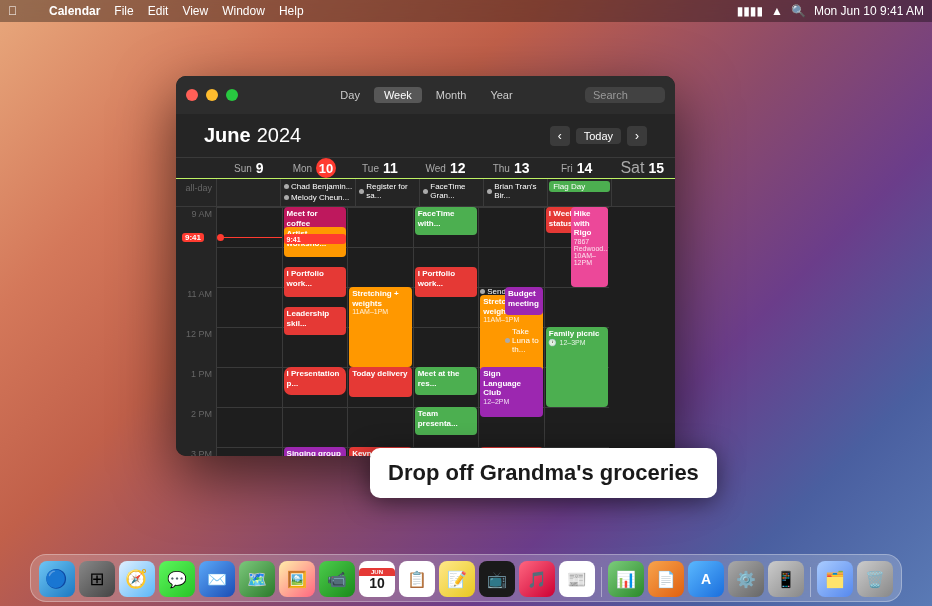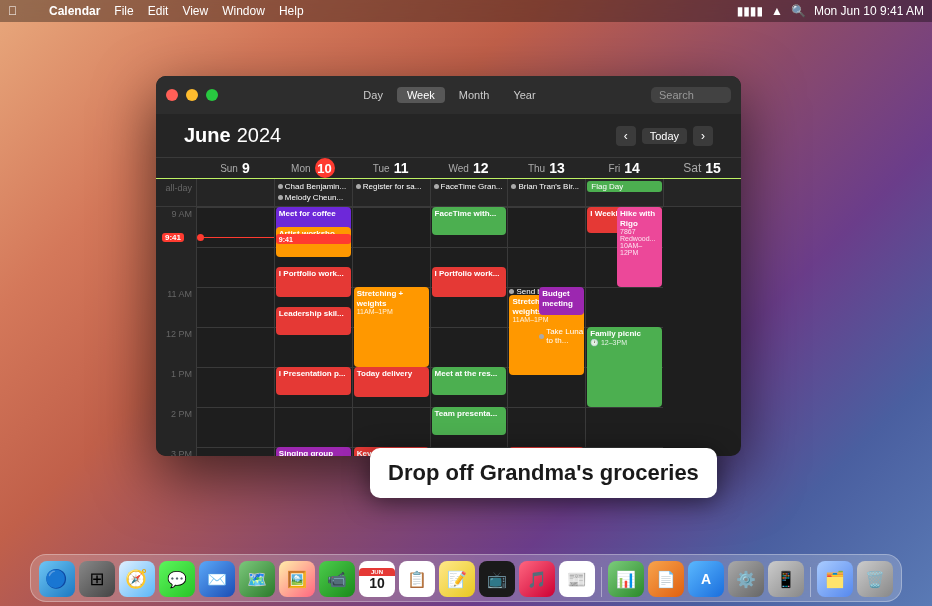--- a/index.html
+++ b/index.html
@@ -50,22 +50,22 @@
     .menubar-app {
       color: white;
       font-size: 12px;
       font-weight: 700;
       margin-left: 18px;
     }
     
     .calendar-window {
       position: absolute;
       top: 76px;
-      left: 156px;
-      width: 585px;
+      left: 176px;
+      width: 499px;
       height: 380px;
       background: #1e1e1e;
       border-radius: 10px;
       box-shadow: 0 20px 60px rgba(0,0,0,0.6);
       overflow: hidden;
     }
     .window-titlebar {
       height: 38px;
       background: #2d2d2d;
       display: flex;
@@ -299,21 +299,21 @@
         </div>
         <div class="day-header">
           <span style="font-size:10px;color:#aaa;">Thu</span>
           <span style="font-size:14px;font-weight:600;color:white;">13</span>
         </div>
         <div class="day-header">
           <span style="font-size:10px;color:#aaa;">Fri</span>
           <span style="font-size:14px;font-weight:600;color:white;">14</span>
         </div>
         <div class="day-header">
-          <span style="font-size:12px;color:#aaa;text-align:right;">Sat</span>
+          <span style="font-size:16px;color:#aaa;text-align:right;">Sat</span>
           <span style="font-size:14px;font-weight:600;color:white;">15</span>
         </div>
       </div>
 
       <div style="display:grid;grid-template-columns:40px repeat(7,1fr);background:#252525;border-bottom:1px solid #3a3a3a;min-height:28px;">
         <div style="font-size:9px;color:#666;text-align:right;padding-right:4px;padding-top:4px;">all-day</div>
 
         <div style="border-left:1px solid #3a3a3a;padding:2px 1px;"></div>
 
         <div style="border-left:1px solid #3a3a3a;padding:2px 1px;">
@@ -392,37 +392,37 @@
           <div style="position:absolute;top:80px;left:0;right:0;height:1px;background:#3a3a3a;"></div>
           <div style="position:absolute;top:120px;left:0;right:0;height:1px;background:#3a3a3a;"></div>
           <div style="position:absolute;top:160px;left:0;right:0;height:1px;background:#3a3a3a;"></div>
           <div style="position:absolute;top:200px;left:0;right:0;height:1px;background:#3a3a3a;"></div>
           <div style="position:absolute;top:240px;left:0;right:0;height:1px;background:#3a3a3a;"></div>
 
           <div style="position:absolute;top:27px;left:1px;right:1px;height:10px;background:#ff3b30;border-radius:3px;display:flex;align-items:center;padding:0 3px;z-index:5;">
             <span style="font-size:7px;color:white;font-weight:700;">9:41</span>
           </div>
 
-          <div class="cal-event" style="background:#6d28d9;top:0px;height:26px;">
+          <div class="cal-event" style="background:#be185d;top:0px;height:26px;">
             <div class="cal-event-title">Meet for coffee</div>
           </div>
 
           <div class="cal-event" style="background:#ff9800;top:20px;height:30px;">
             <div class="cal-event-title">Artist worksho...</div>
           </div>
 
           <div class="cal-event" style="background:#e53935;top:60px;height:30px;">
             <div class="cal-event-title">I Portfolio work...</div>
           </div>
 
           <div class="cal-event" style="background:#e53935;top:100px;height:28px;">
             <div class="cal-event-title">Leadership skil...</div>
           </div>
 
-          <div class="cal-event" style="background:#e53935;top:160px;height:28px;">
+          <div class="cal-event" style="background:#e53935;top:160px;height:28px;border-radius:7px;">
             <div class="cal-event-title">I Presentation p...</div>
           </div>
 
           <div class="cal-event" style="background:#9c27b0;top:240px;height:26px;">
             <div class="cal-event-title">Singing group</div>
           </div>
 
         </div>
 
         <div style="border-left:1px solid #3a3a3a;position:relative;height:440px;background:#1e1e1e;">
@@ -503,20 +503,25 @@
 
           <div style="position:absolute;top:120px;left:40%;right:1px;display:flex;align-items:center;gap:2px;font-size:8px;color:white;">
             <span style="width:5px;height:5px;border-radius:50%;background:#aaa;flex-shrink:0;"></span>
             <span>Take Luna to th...</span>
           </div>
 
           <div class="cal-event" style="background:#e53935;top:240px;height:28px;">
             <div class="cal-event-title">I Writing sessio...</div>
           </div>
 
+          <div class="cal-event" style="background:#9c27b0;top:160px;height:50px;">
+            <div class="cal-event-title">Sign Language</div>
+            <div class="cal-event-title">Club</div>
+            <div class="cal-event-time">12–2PM</div>
+          </div>
 
         </div>
 
         <div style="border-left:1px solid #3a3a3a;position:relative;height:440px;background:#1e1e1e;">
           <div style="position:absolute;top:0;left:0;right:0;height:1px;background:#3a3a3a;"></div>
           <div style="position:absolute;top:40px;left:0;right:0;height:1px;background:#3a3a3a;"></div>
           <div style="position:absolute;top:80px;left:0;right:0;height:1px;background:#3a3a3a;"></div>
           <div style="position:absolute;top:120px;left:0;right:0;height:1px;background:#3a3a3a;"></div>
           <div style="position:absolute;top:160px;left:0;right:0;height:1px;background:#3a3a3a;"></div>
           <div style="position:absolute;top:200px;left:0;right:0;height:1px;background:#3a3a3a;"></div>

